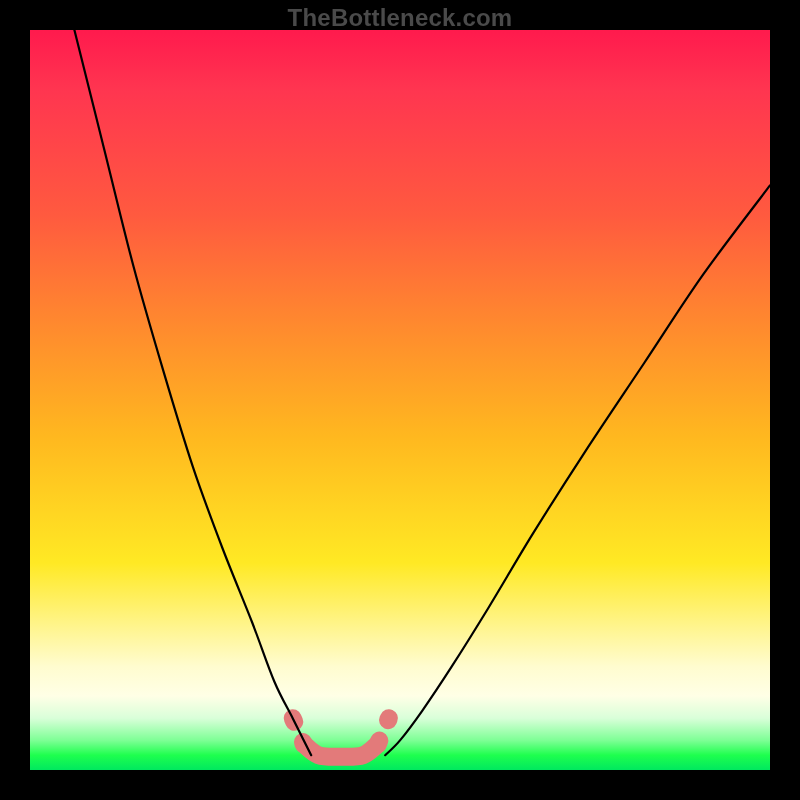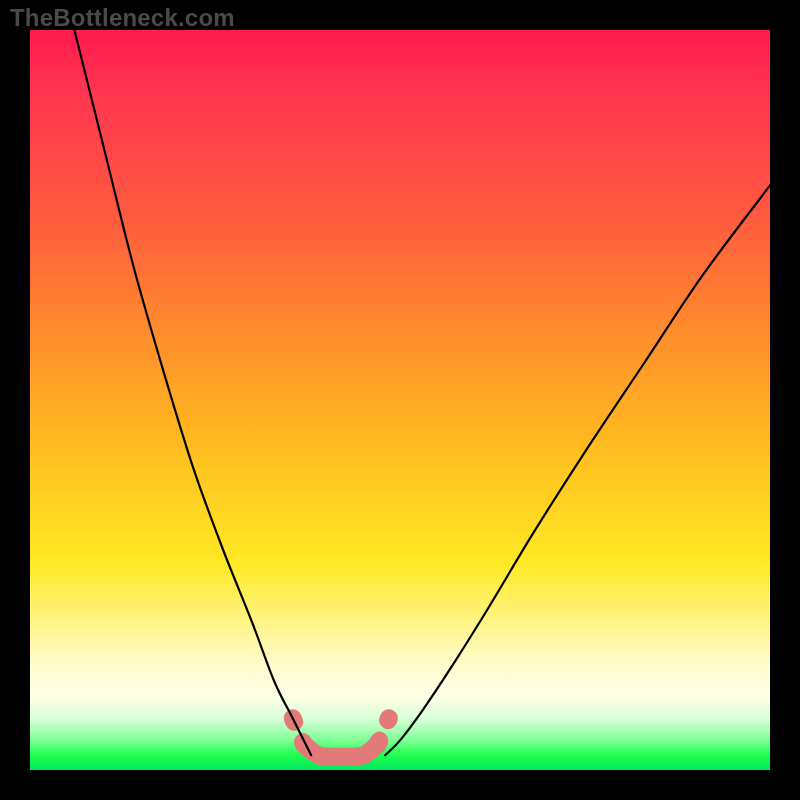--- a/index.html
+++ b/index.html
@@ -15,21 +15,21 @@
     position: relative;
     width: 800px;
     height: 800px;
     background: #000;
   }
   .watermark {
     position: absolute;
     top: 4px;
     right: 10px;
     width: 780px;
-    text-align: left;
+    text-align: center;
     font-size: 24px;
     font-weight: 600;
     color: #4a4a4a;
     letter-spacing: 0.2px;
     z-index: 5;
   }
   .plot-area {
     position: absolute;
     left: 30px;
     top: 30px;

